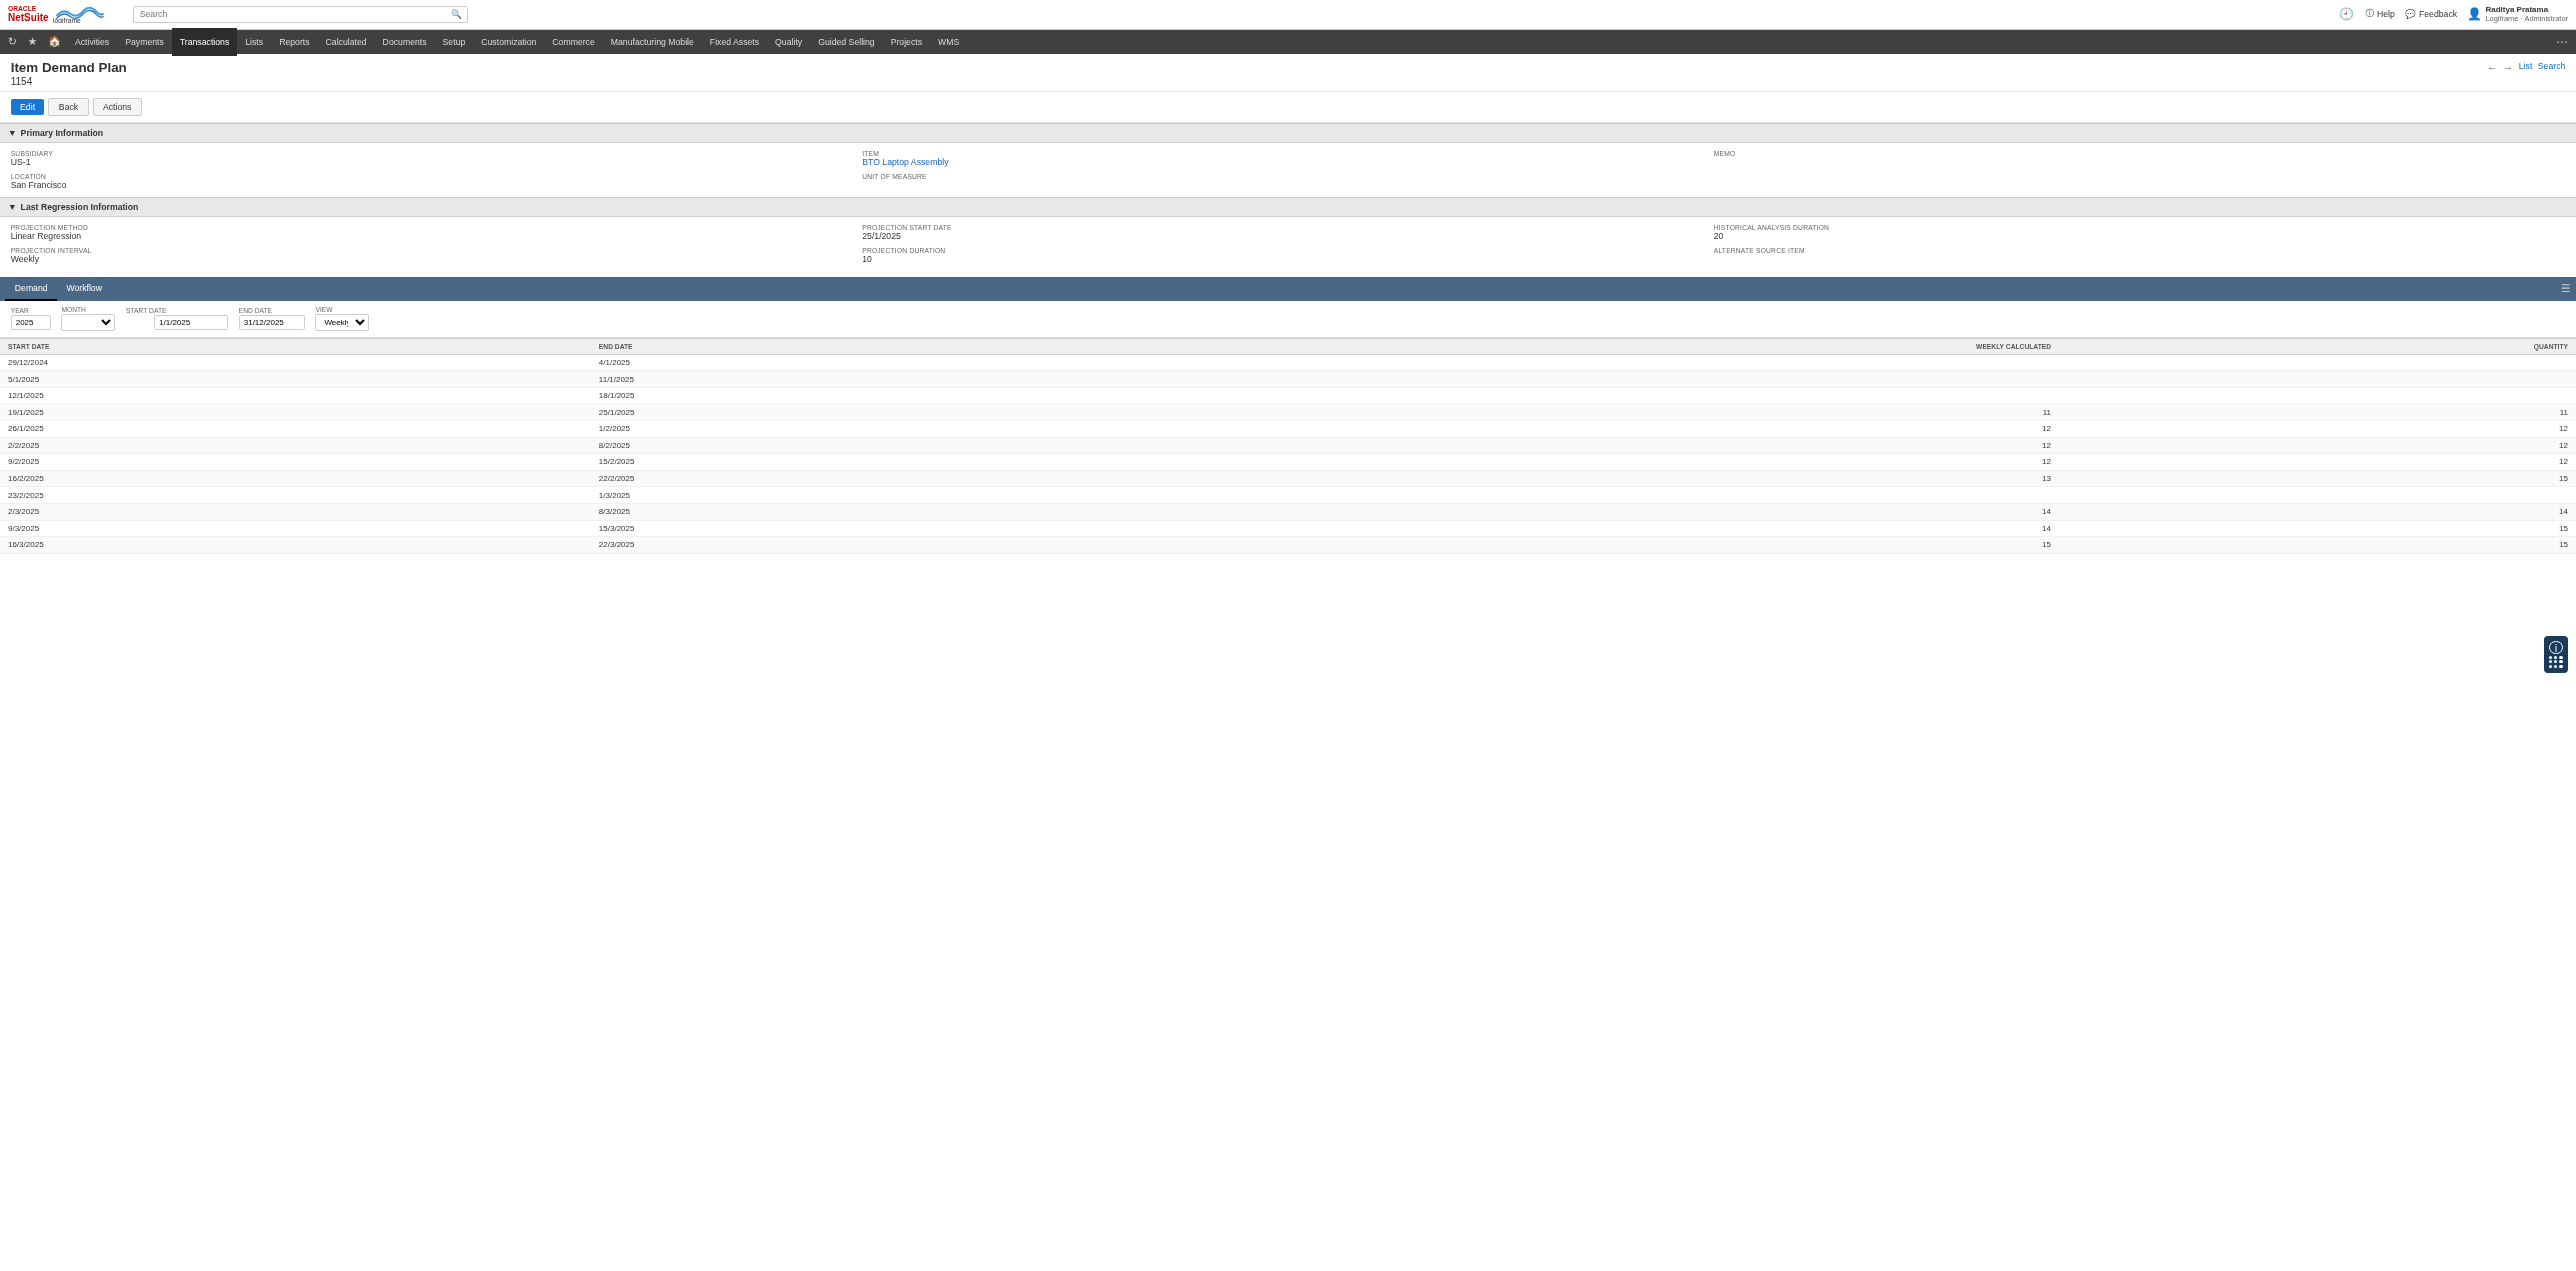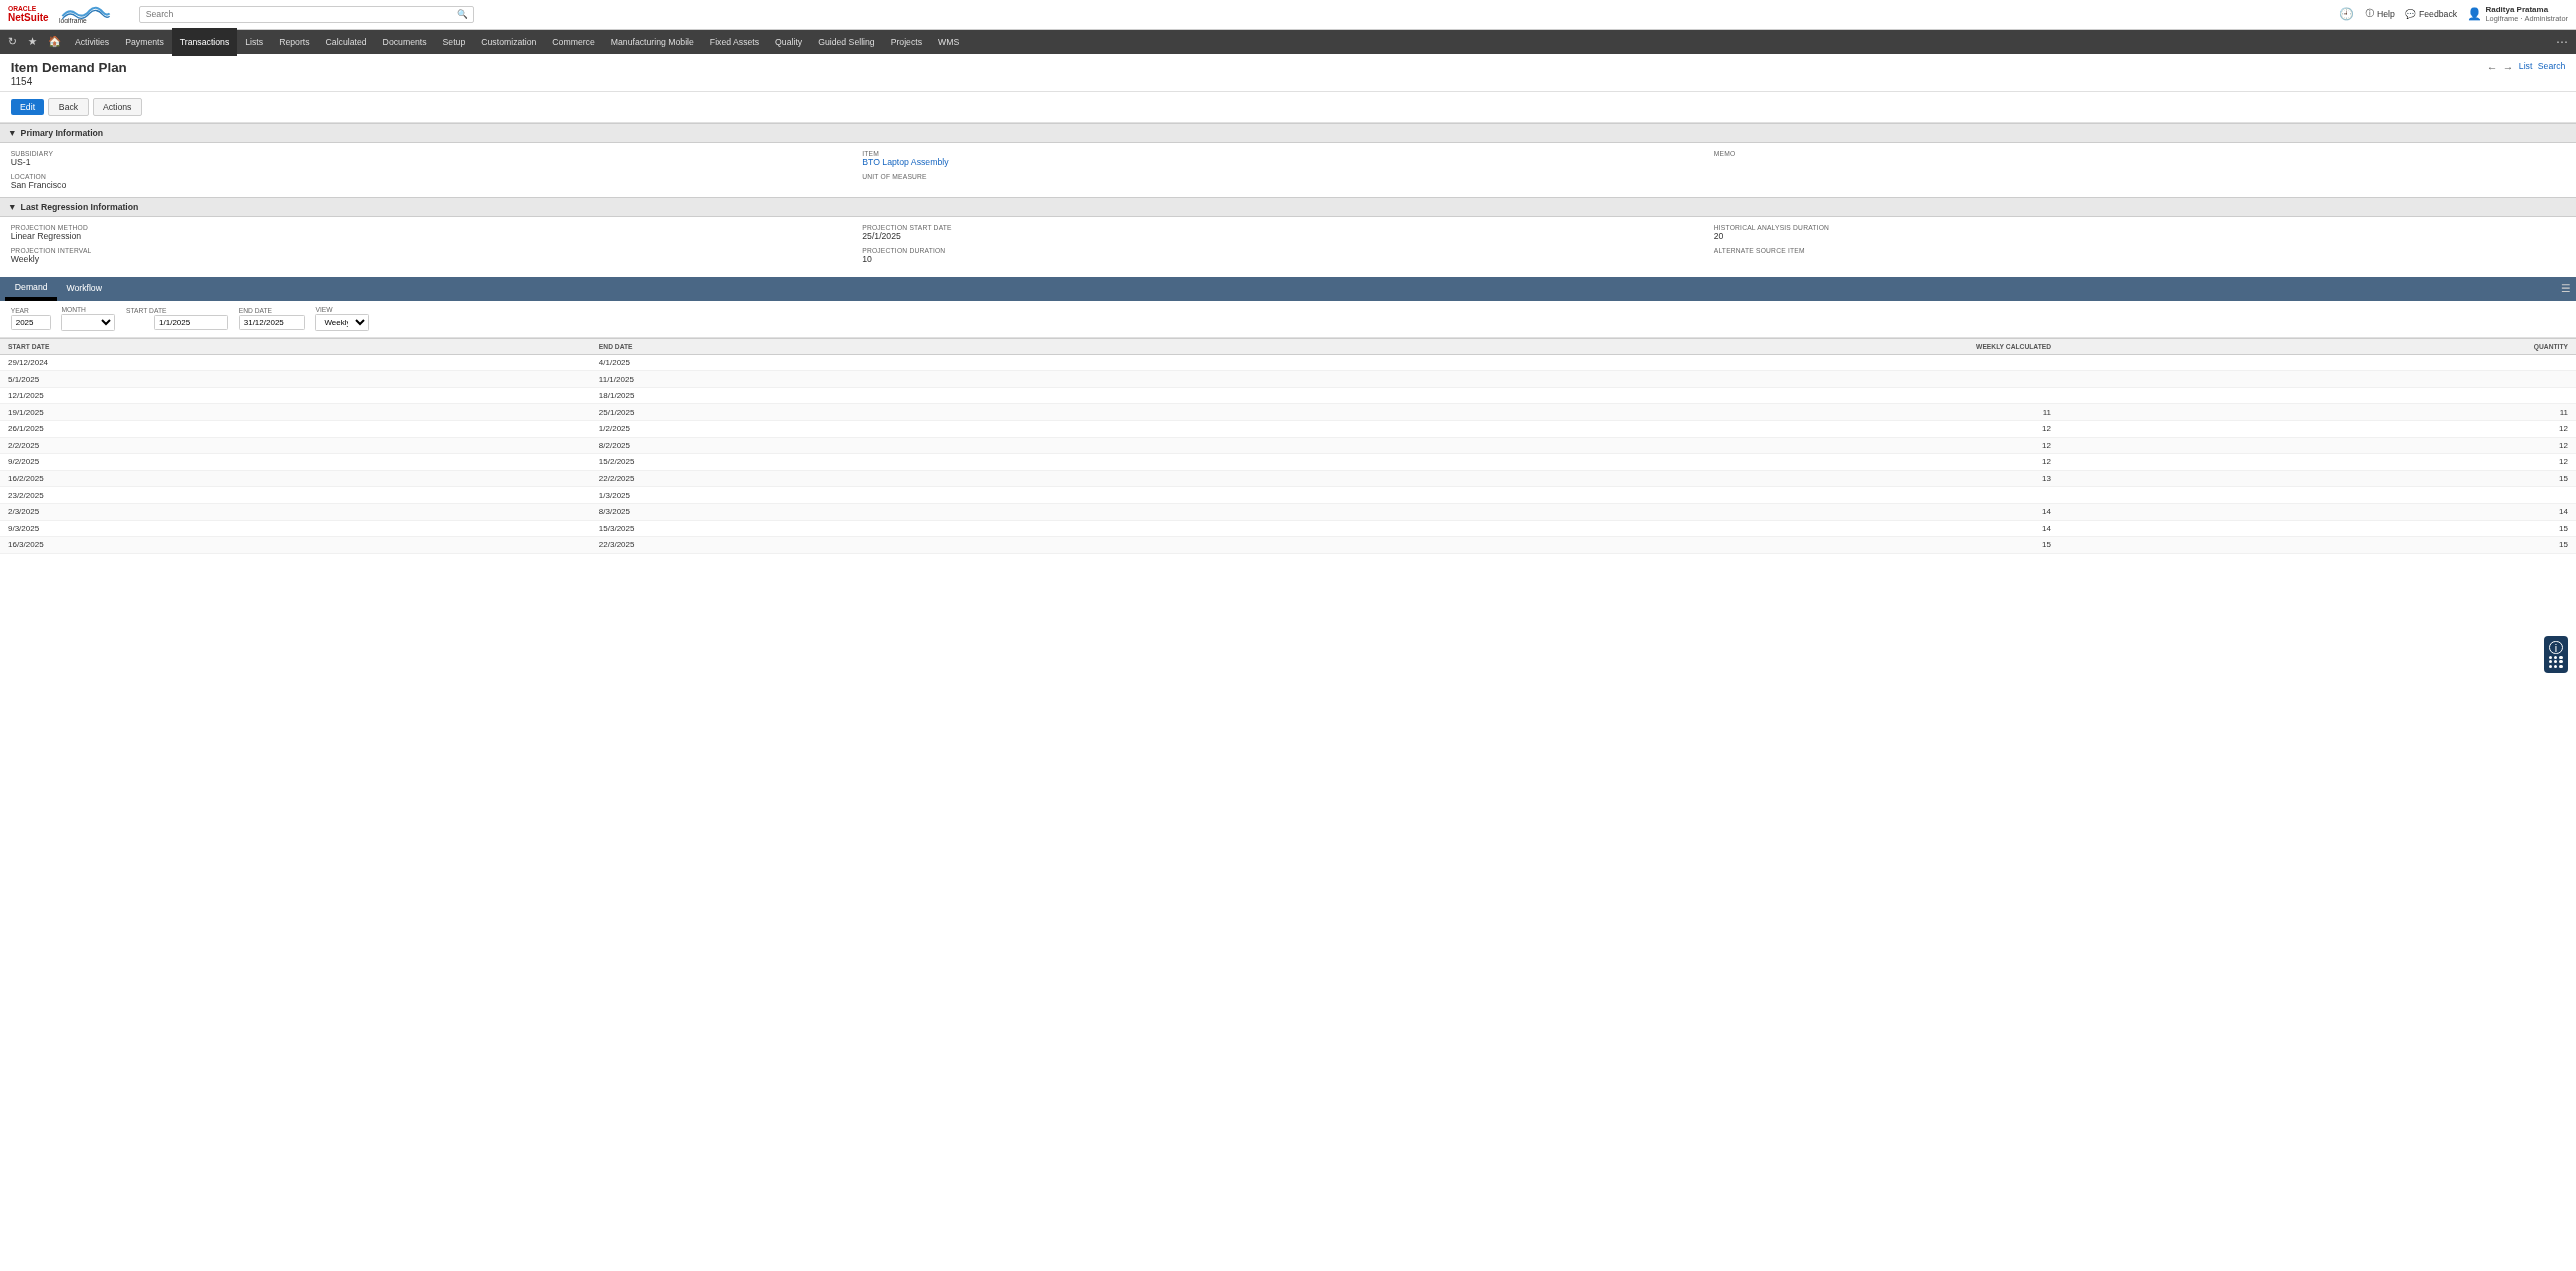--- a/index.html
+++ b/index.html
@@ -7,21 +7,21 @@
 
     
     .top-bar {
       display: flex;
       align-items: center;
       background: #fff;
       border-bottom: 0.7px solid #ccc;
       padding: 0 8px;
       height: 29.5px;
     }
-    .logo-area { display: flex; align-items: center; gap: 10px; margin-right: 13.4px; }
+    .logo-area { display: flex; align-items: center; gap: 4px; margin-right: 13.4px; }
     .oracle-logo { font-size: 6.7px; color: #c00; font-weight: bold; line-height: 1.1; }
 
     .search-bar {
       flex: 1;
       max-width: 335px;
       display: flex;
       align-items: center;
       border: 0.7px solid #ccc;
       border-radius: 2px;
       padding: 2.7px 5.4px;
@@ -179,21 +179,21 @@
     .tab-item {
       color: #fff;
       padding: 0 9.4px;
       height: 24px;
       display: flex;
       align-items: center;
       font-size: 8.7px;
       cursor: pointer;
       border-bottom: 2px solid transparent;
     }
-    .tab-item.active { border-bottom: 4px solid #000000; }
+    .tab-item.active { border-bottom: 2px solid #000000; }
     .tab-icon { color: #ccc; font-size: 10.7px; cursor: pointer; }
 
     
     .filter-bar {
       padding: 5.4px 10.7px;
       display: flex;
       align-items: center;
       gap: 10.7px;
       background: #fff;
       border-bottom: 0.7px solid #e0e0e0;

